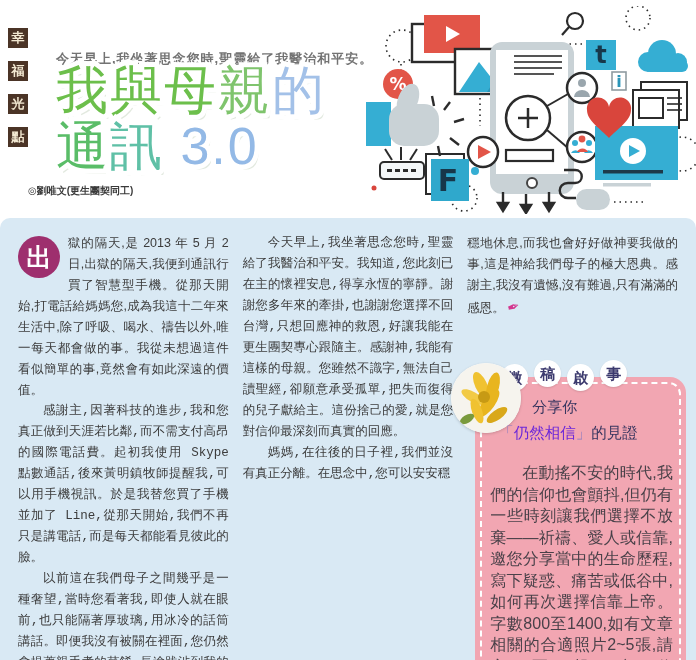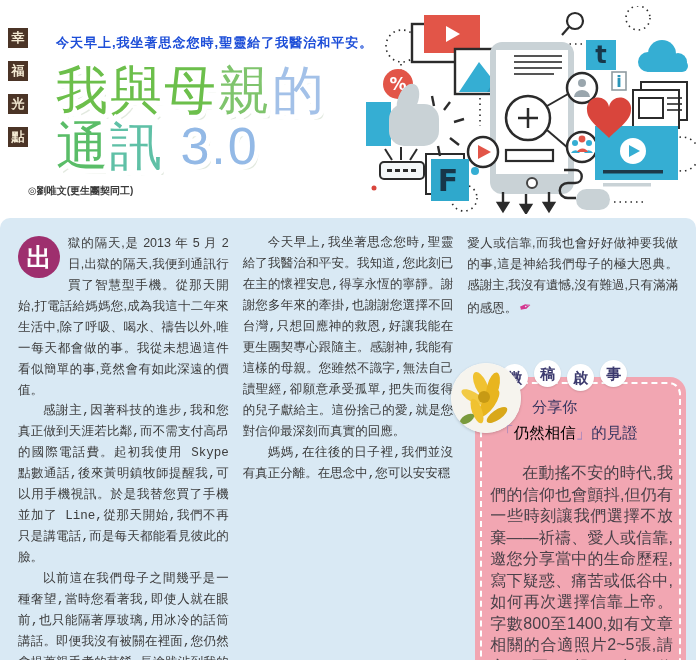--- a/index.html
+++ b/index.html
@@ -3,21 +3,21 @@
 <meta charset="utf-8">
 <style>
   html,body{margin:0;padding:0;}
   body{width:696px;height:660px;position:relative;background:#ffffff;
        font-family:"Liberation Sans","DejaVu Sans",sans-serif;overflow:hidden;}
   
   .header{position:absolute;left:0;top:0;width:696px;height:218px;background:#ffffff;}
   .section-label{position:absolute;left:8px;top:28px;display:flex;flex-direction:column;gap:13px;}
   .label-box{width:20px;height:20px;background:#4b3426;color:#f3e9d2;font-size:13px;font-weight:bold;
              display:flex;align-items:center;justify-content:center;}
-  .tagline{position:absolute;left:56px;top:34px;font-size:13px;color:#1d4ed8;letter-spacing:1px;font-weight:bold;}
+  .tagline{position:absolute;left:56px;top:50px;font-size:13px;color:#737373;letter-spacing:1px;font-weight:bold;}
   .title-wrap{position:absolute;left:56px;top:60px;width:330px;}
   .bubble{position:relative;display:block;font-weight:normal;font-size:52px;line-height:60px;letter-spacing:2px;white-space:nowrap;}
   .bubble .layer{display:block;}
   .bubble .stroke{position:absolute;left:0;top:0;color:#fff;-webkit-text-stroke:10px #ffffff;
                   text-shadow:4px 5px 0 rgba(150,175,140,0.28);}
   .bubble .fill{position:relative;}
   .title-line2{margin-top:-4px;}
   .byline{position:absolute;left:28px;top:184px;font-size:10px;color:#3a3a3a;font-weight:bold;}
   .illu{position:absolute;left:362px;top:6px;}
   
@@ -230,21 +230,21 @@
       <p><span class="dropcap" style="background: rgb(158, 47, 110);">出</span><span>獄的隔天,是 2013 年 5 月 2 日,出獄的隔天,我便到通訊行買了智慧型手機。從那天開始,打電話給媽媽您,成為我這十二年來生活中,除了呼吸、喝水、禱告以外,唯一每天都會做的事。我從未想過這件看似簡單的事,竟然會有如此深遠的價值。</span></p>
       <p class="indent">感謝主,因著科技的進步,我和您真正做到天涯若比鄰,而不需支付高昂的國際電話費。起初我使用 Skype 點數通話,後來黃明鎮牧師提醒我,可以用手機視訊。於是我替您買了手機並加了 Line,從那天開始,我們不再只是講電話,而是每天都能看見彼此的臉。</p>
       <p class="indent">以前這在我們母子之間幾乎是一種奢望,當時您看著我,即使人就在眼前,也只能隔著厚玻璃,用冰冷的話筒講話。即便我沒有被關在裡面,您仍然會提著親手煮的菜餚,長途跋涉到我的住處來看我。如今回想,依然溫暖,也依然心酸。</p>
 
     </div>
     <div class="col">
       <p class="indent">今天早上,我坐著思念您時,聖靈給了我醫治和平安。我知道,您此刻已在主的懷裡安息,得享永恆的寧靜。謝謝您多年來的牽掛,也謝謝您選擇不回台灣,只想回應神的救恩,好讓我能在更生團契專心跟隨主。感謝神,我能有這樣的母親。您雖然不識字,無法自己讀聖經,卻願意承受孤單,把失而復得的兒子獻給主。這份捨己的愛,就是您對信仰最深刻而真實的回應。</p>
       <p class="indent">媽媽,在往後的日子裡,我們並沒有真正分離。在思念中,您可以安安穩</p>
     </div>
     <div class="col col3">
-      <p><span>愛人或信靠,而我也會好好做神要我做的事,這是神給我們母子的極大恩典。感謝主,我沒有遺憾,沒有難過,只有滿滿的感恩。</span><span class="end-mark" style="color: rgb(212, 54, 143);">✒</span></p>
+      <p><span>穩地休息,而我也會好好做神要我做的事,這是神給我們母子的極大恩典。感謝主,我沒有遺憾,沒有難過,只有滿滿的感恩。</span><span class="end-mark" style="color: rgb(212, 54, 143);">✒</span></p>
 
       <div class="notice" style="background: rgb(242, 166, 178);">
         <div class="notice-dash"></div>
         <div class="notice-title">
           <div class="circ">徵</div>
           <div class="circ">稿</div>
           <div class="circ">啟</div>
           <div class="circ">事</div>
         </div>
         <div class="flower">
@@ -257,19 +257,19 @@
               <ellipse cx="38" cy="40" rx="6" ry="16" transform="rotate(35 38 40)" fill="#e8b51f"></ellipse>
               <ellipse cx="26" cy="48" rx="5" ry="13" transform="rotate(-20 26 48)" fill="#f0c231"></ellipse>
               <ellipse cx="46" cy="52" rx="5" ry="12" transform="rotate(55 46 52)" fill="#d9a81a"></ellipse>
               <circle cx="33" cy="34" r="6" fill="#c79a14"></circle>
               <ellipse cx="16" cy="56" rx="8" ry="4" transform="rotate(-30 16 56)" fill="#7a9a3d"></ellipse>
             </g>
           </svg>
         </div>
         <div class="share-head">
           <div>分享你</div>
-          <div class="share-line2"><span class="hl">「</span><span class="hl" style="color: #000000;">仍然相信</span><span class="hl">」</span><span>的見證</span></div>
+          <div class="share-line2"><span class="hl">「</span><span class="hl" style="color: #6d28d9;">仍然相信</span><span class="hl">」</span><span>的見證</span></div>
         </div>
         <p class="notice-body">在動搖不安的時代,我們的信仰也會顫抖,但仍有一些時刻讓我們選擇不放棄——祈禱、愛人或信靠,邀您分享當中的生命歷程,寫下疑惑、痛苦或低谷中,如何再次選擇信靠上帝。字數800至1400,如有文章相關的合適照片2~5張,請寄至投稿信箱:ks@pctpress.org;來稿請務必附上姓名與聯絡資料。</p>
       </div>
     </div>
   </div>
 </div>
 
 </body></html>

